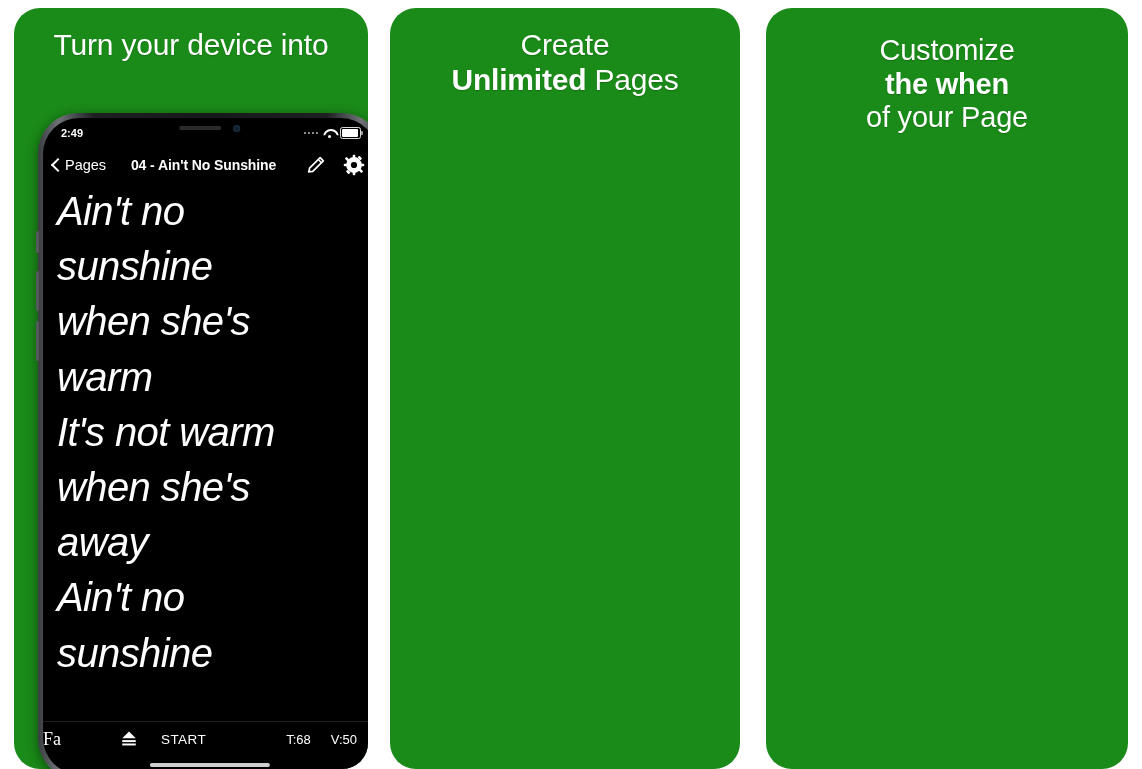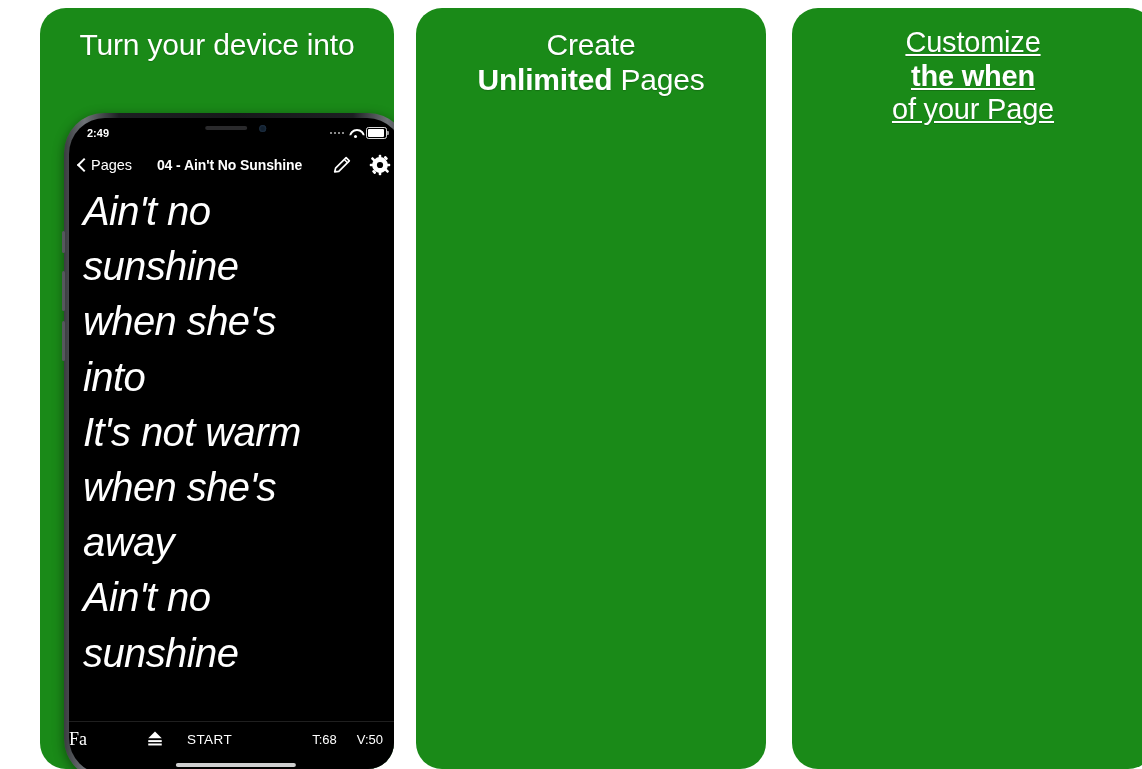--- a/index.html
+++ b/index.html
@@ -10,37 +10,36 @@
     overflow:hidden;
   }
   .stage{position:relative;width:1142px;height:769px;}
 
   
   .panel{
     position:absolute;top:8px;height:761px;
     background:#1a8a18;
     border-radius:26px;
     overflow:hidden;
-    margin-left:26px;
   }
   #panel1{left:14px;width:354px;}
   #panel2{left:390px;width:350px;}
   #panel3{left:766px;width:362px;}
 
   .headline{
     position:absolute;left:0;right:0;top:20px;
     text-align:center;
     color:#ffffff;
     line-height:1.16;
     letter-spacing:-0.2px;
     text-shadow:0 1px 1px rgba(0,0,0,.18);
   }
   .headline .l{display:block;font-weight:400;font-size:30px;}
   .headline .b{display:block;font-weight:700;font-size:30px;}
-  #panel3 .headline{top:18px;text-decoration:underline;}
+  #panel3 .headline{top:26px;}
   #panel3 .headline .l,#panel3 .headline .b{font-size:29px;}
 
   
   .phone{
     position:absolute;
     background:linear-gradient(90deg,#3a3c40 0%,#6e7277 6%,#1d1f22 16%,#17181a 50%,#1d1f22 84%,#6e7277 94%,#3a3c40 100%);
     border-radius:40px;
     padding:5px;
     box-shadow:0 3px 12px rgba(0,0,0,.45);
   }
@@ -190,21 +189,21 @@
                   </g>
                 </svg>
             </span>
           </span>
         </div>
 
         <div class="prompter">
           <div>Ain't no</div>
           <div>sunshine</div>
           <div>when she's</div>
-          <div>into</div>
+          <div>warm</div>
           <div>It's not warm</div>
           <div>when she's</div>
           <div>away</div>
           <div>Ain't no</div>
           <div>sunshine</div>
         </div>
 
         <div class="toolbar1">
           <span class="tb-fa">Fa</span>
           <span class="tb-mid">

